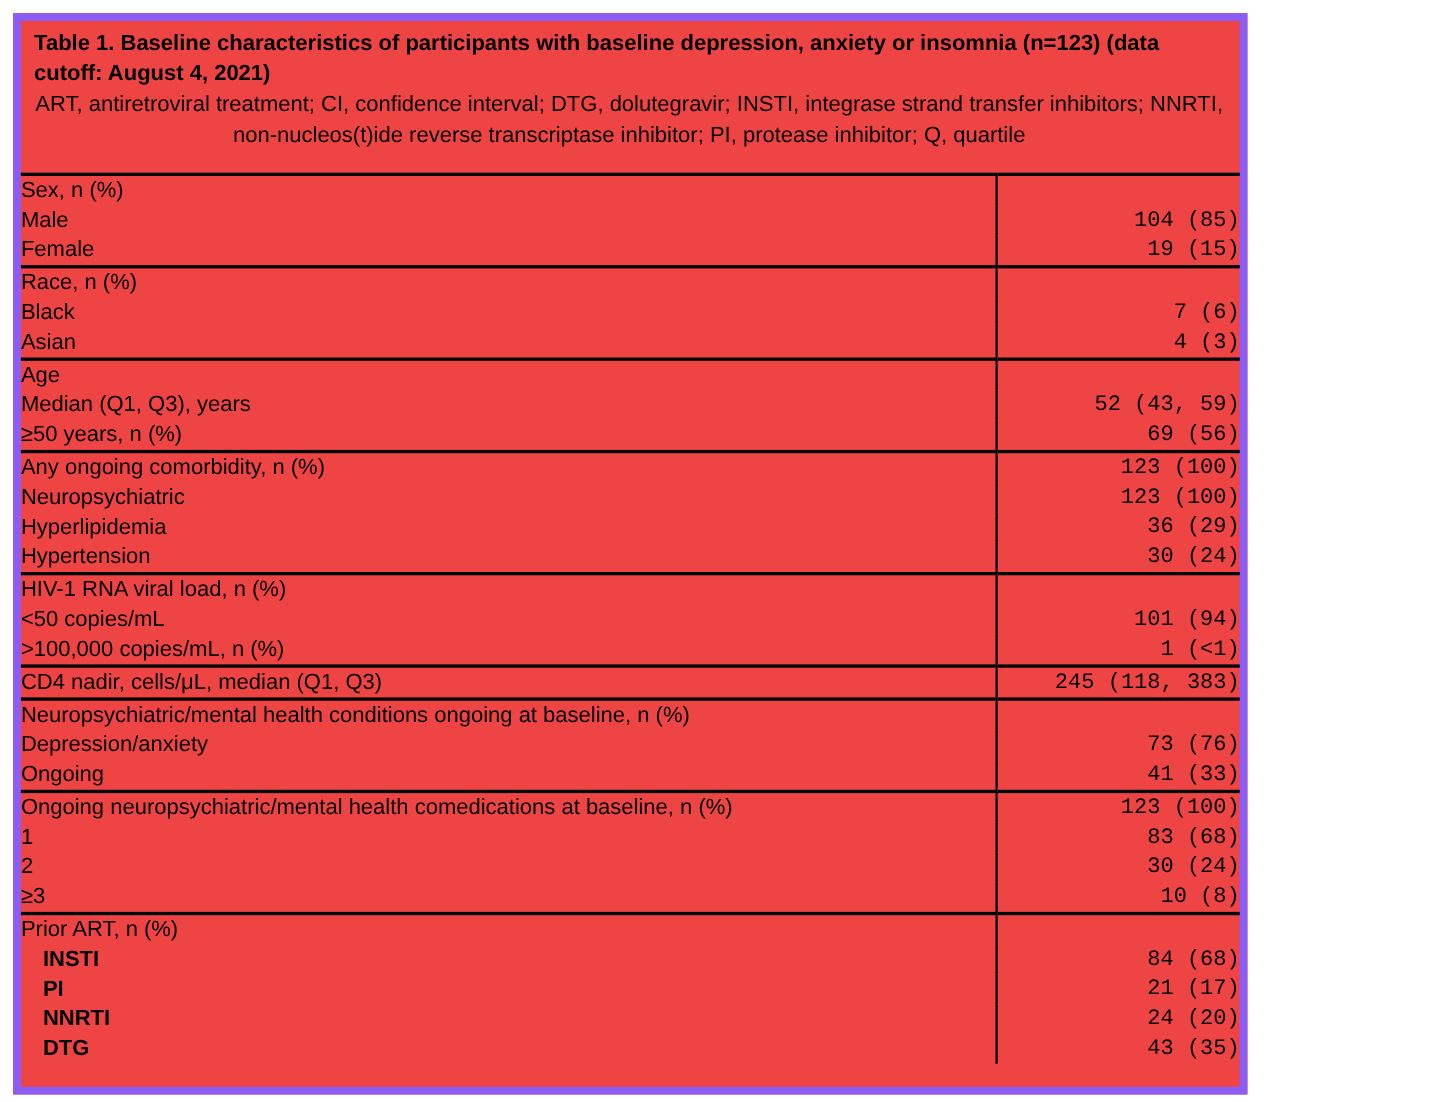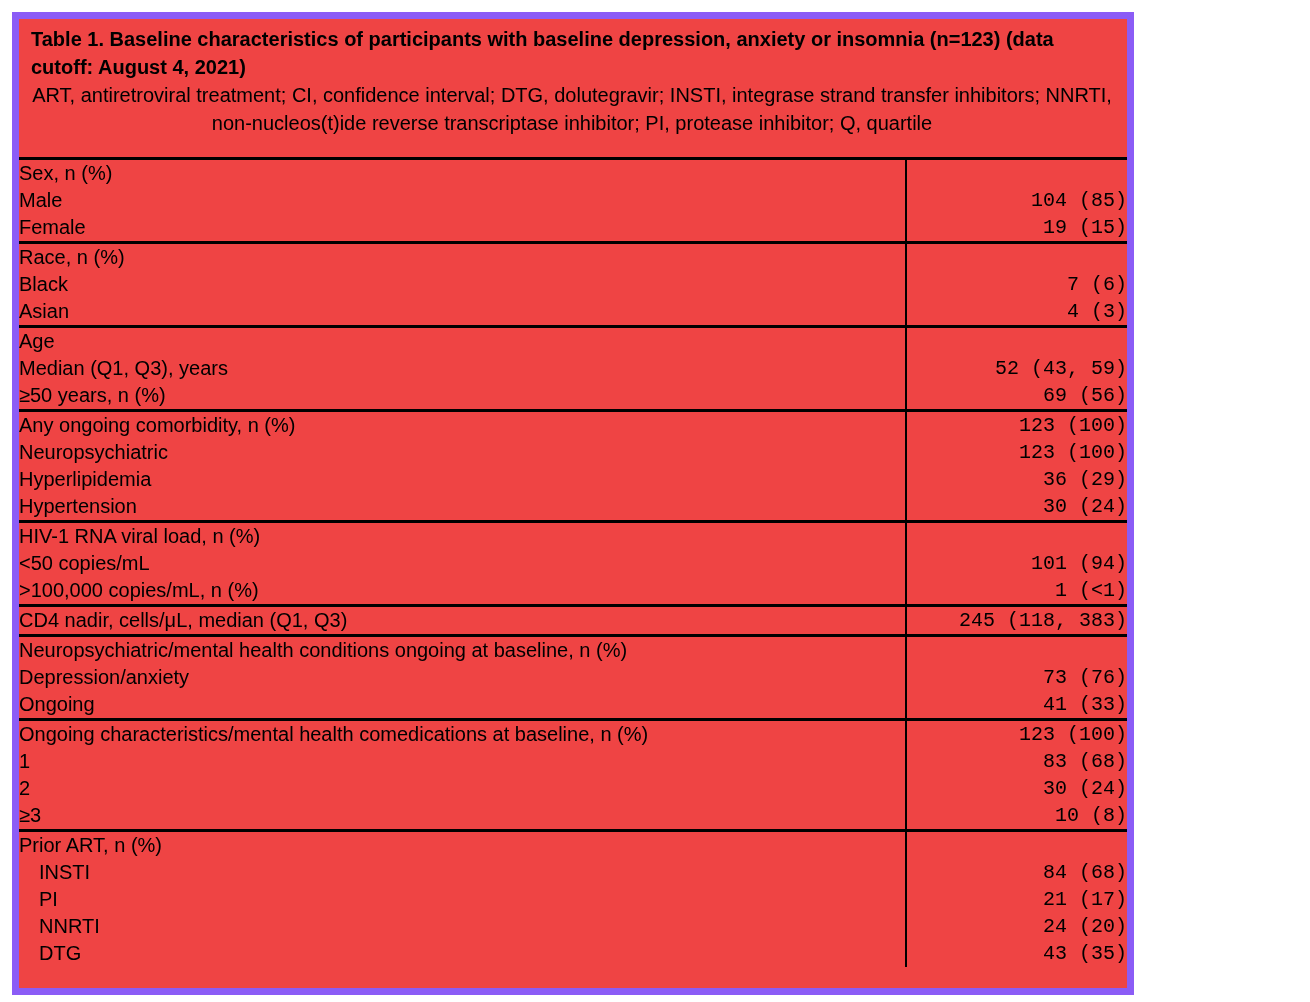--- a/index.html
+++ b/index.html
@@ -38,21 +38,21 @@
   }
   table.char-table td {
     height: 27px;
     padding: 0;
     vertical-align: middle;
     overflow: hidden;
     white-space: nowrap;
   }
   td.lbl { padding-left: 13px; }
   td.lbl.indent { }
-  td.lbl.indent-sm { padding-left: 20px; }
+  td.lbl.indent-sm { padding-left: 20px; font-weight: bold; }
   td.val {
     border-left: 2px solid #000000;
     text-align: right;
     font-family: Liberation Mono, monospace;
   }
   tr.sec-top td { border-top: 3px solid #000000; }
   .hdr { font-weight: normal; }
 </style>
 </head>
 <body>
@@ -151,21 +151,21 @@
       <tr>
         <td class="lbl indent">Depression/anxiety</td>
         <td class="val">73 (76)</td>
       </tr>
       <tr>
         <td class="lbl indent">Ongoing</td>
         <td class="val">41 (33)</td>
       </tr>
 
       <tr class="sec-top">
-        <td class="lbl hdr">Ongoing characteristics/mental health comedications at baseline, n (%)</td>
+        <td class="lbl hdr">Ongoing neuropsychiatric/mental health comedications at baseline, n (%)</td>
         <td class="val">123 (100)</td>
       </tr>
       <tr>
         <td class="lbl indent">1</td>
         <td class="val">83 (68)</td>
       </tr>
       <tr>
         <td class="lbl indent">2</td>
         <td class="val">30 (24)</td>
       </tr>

